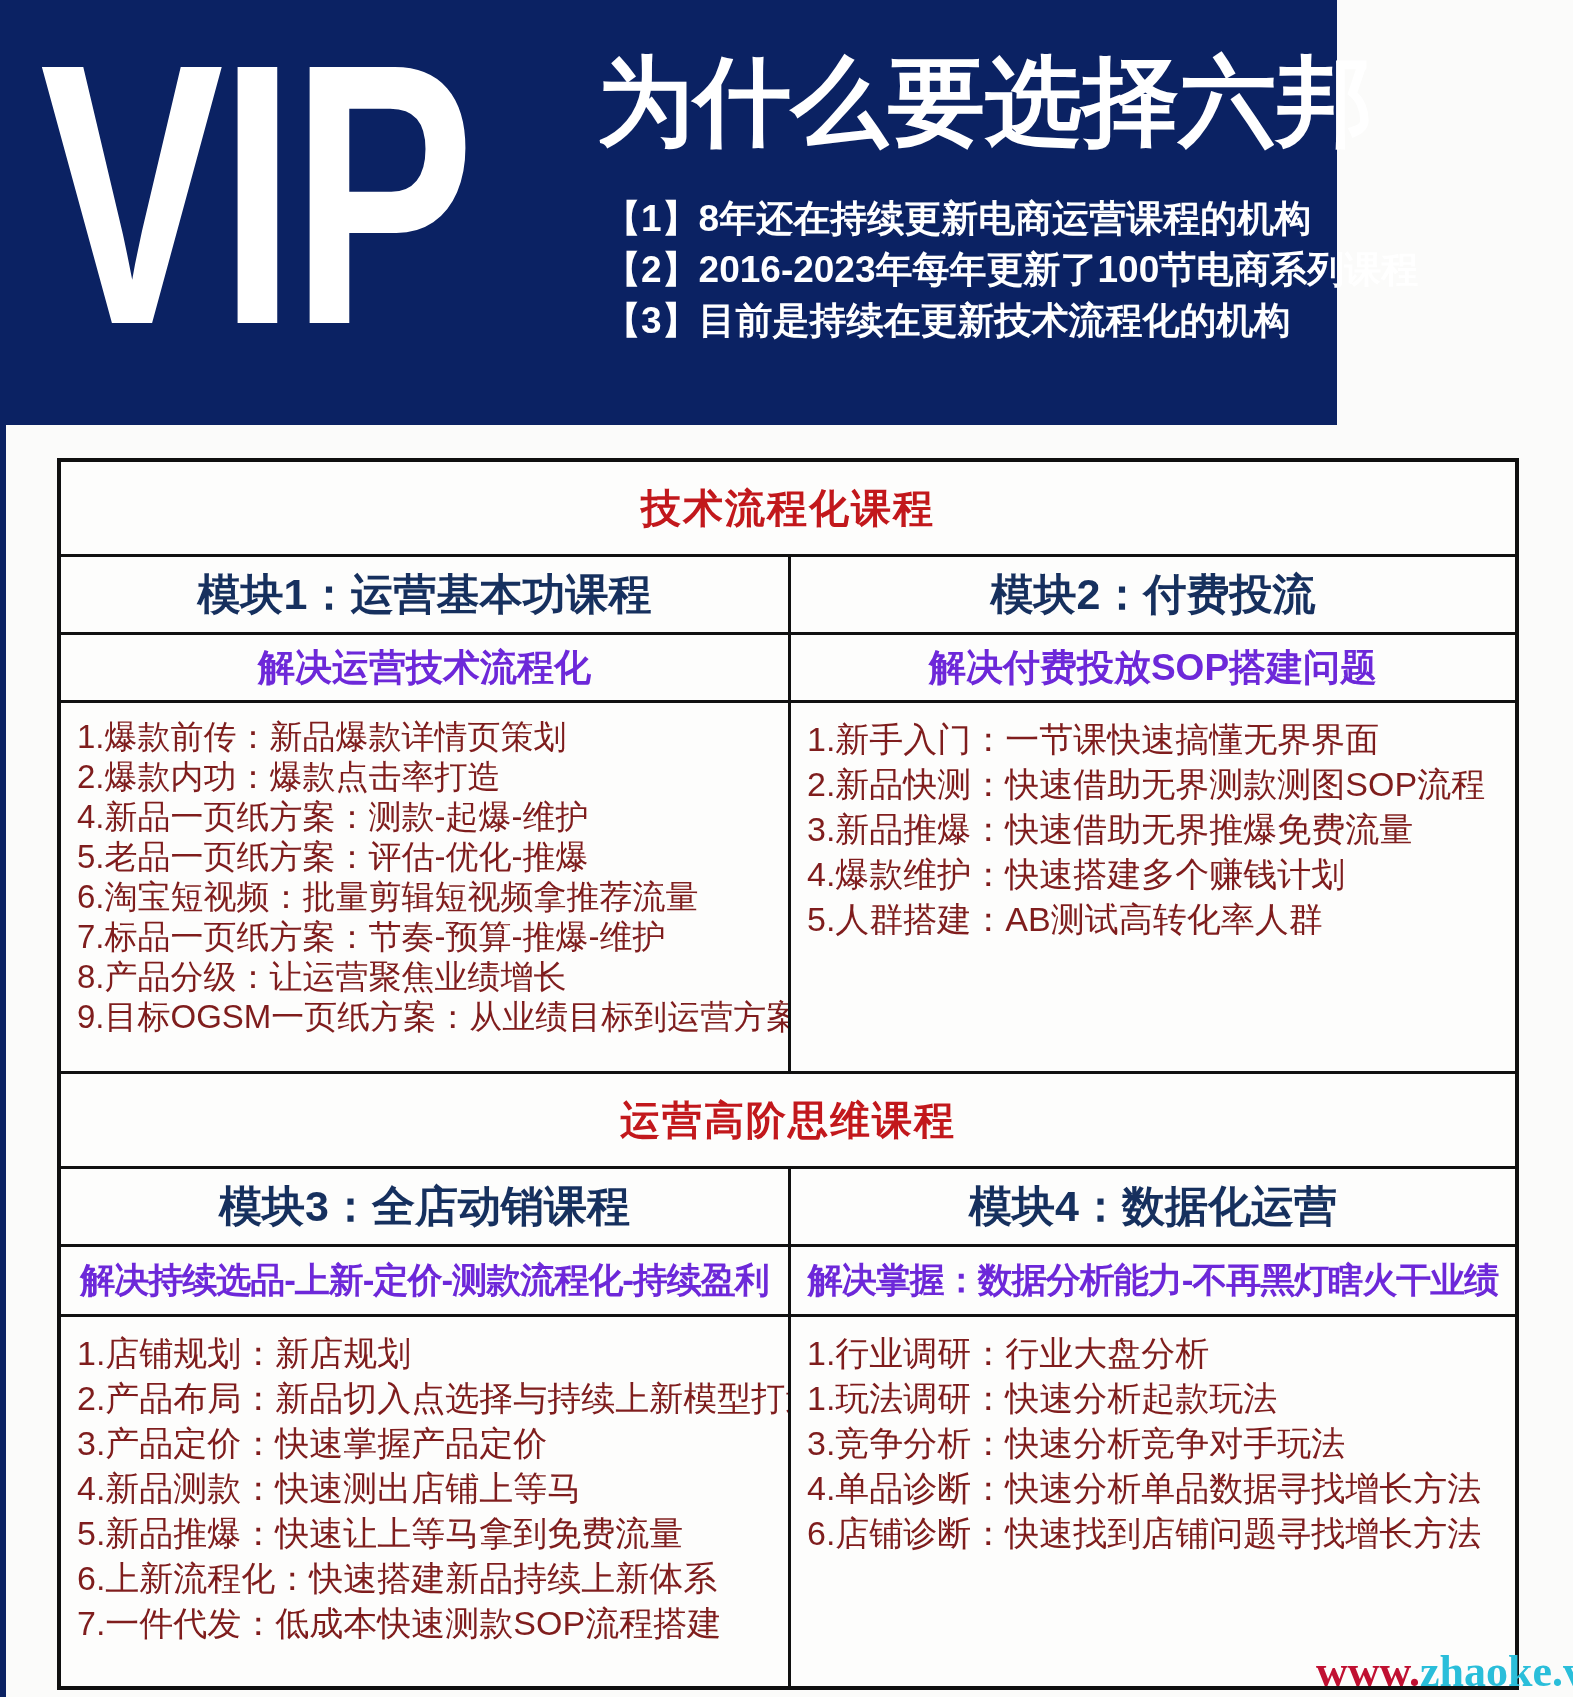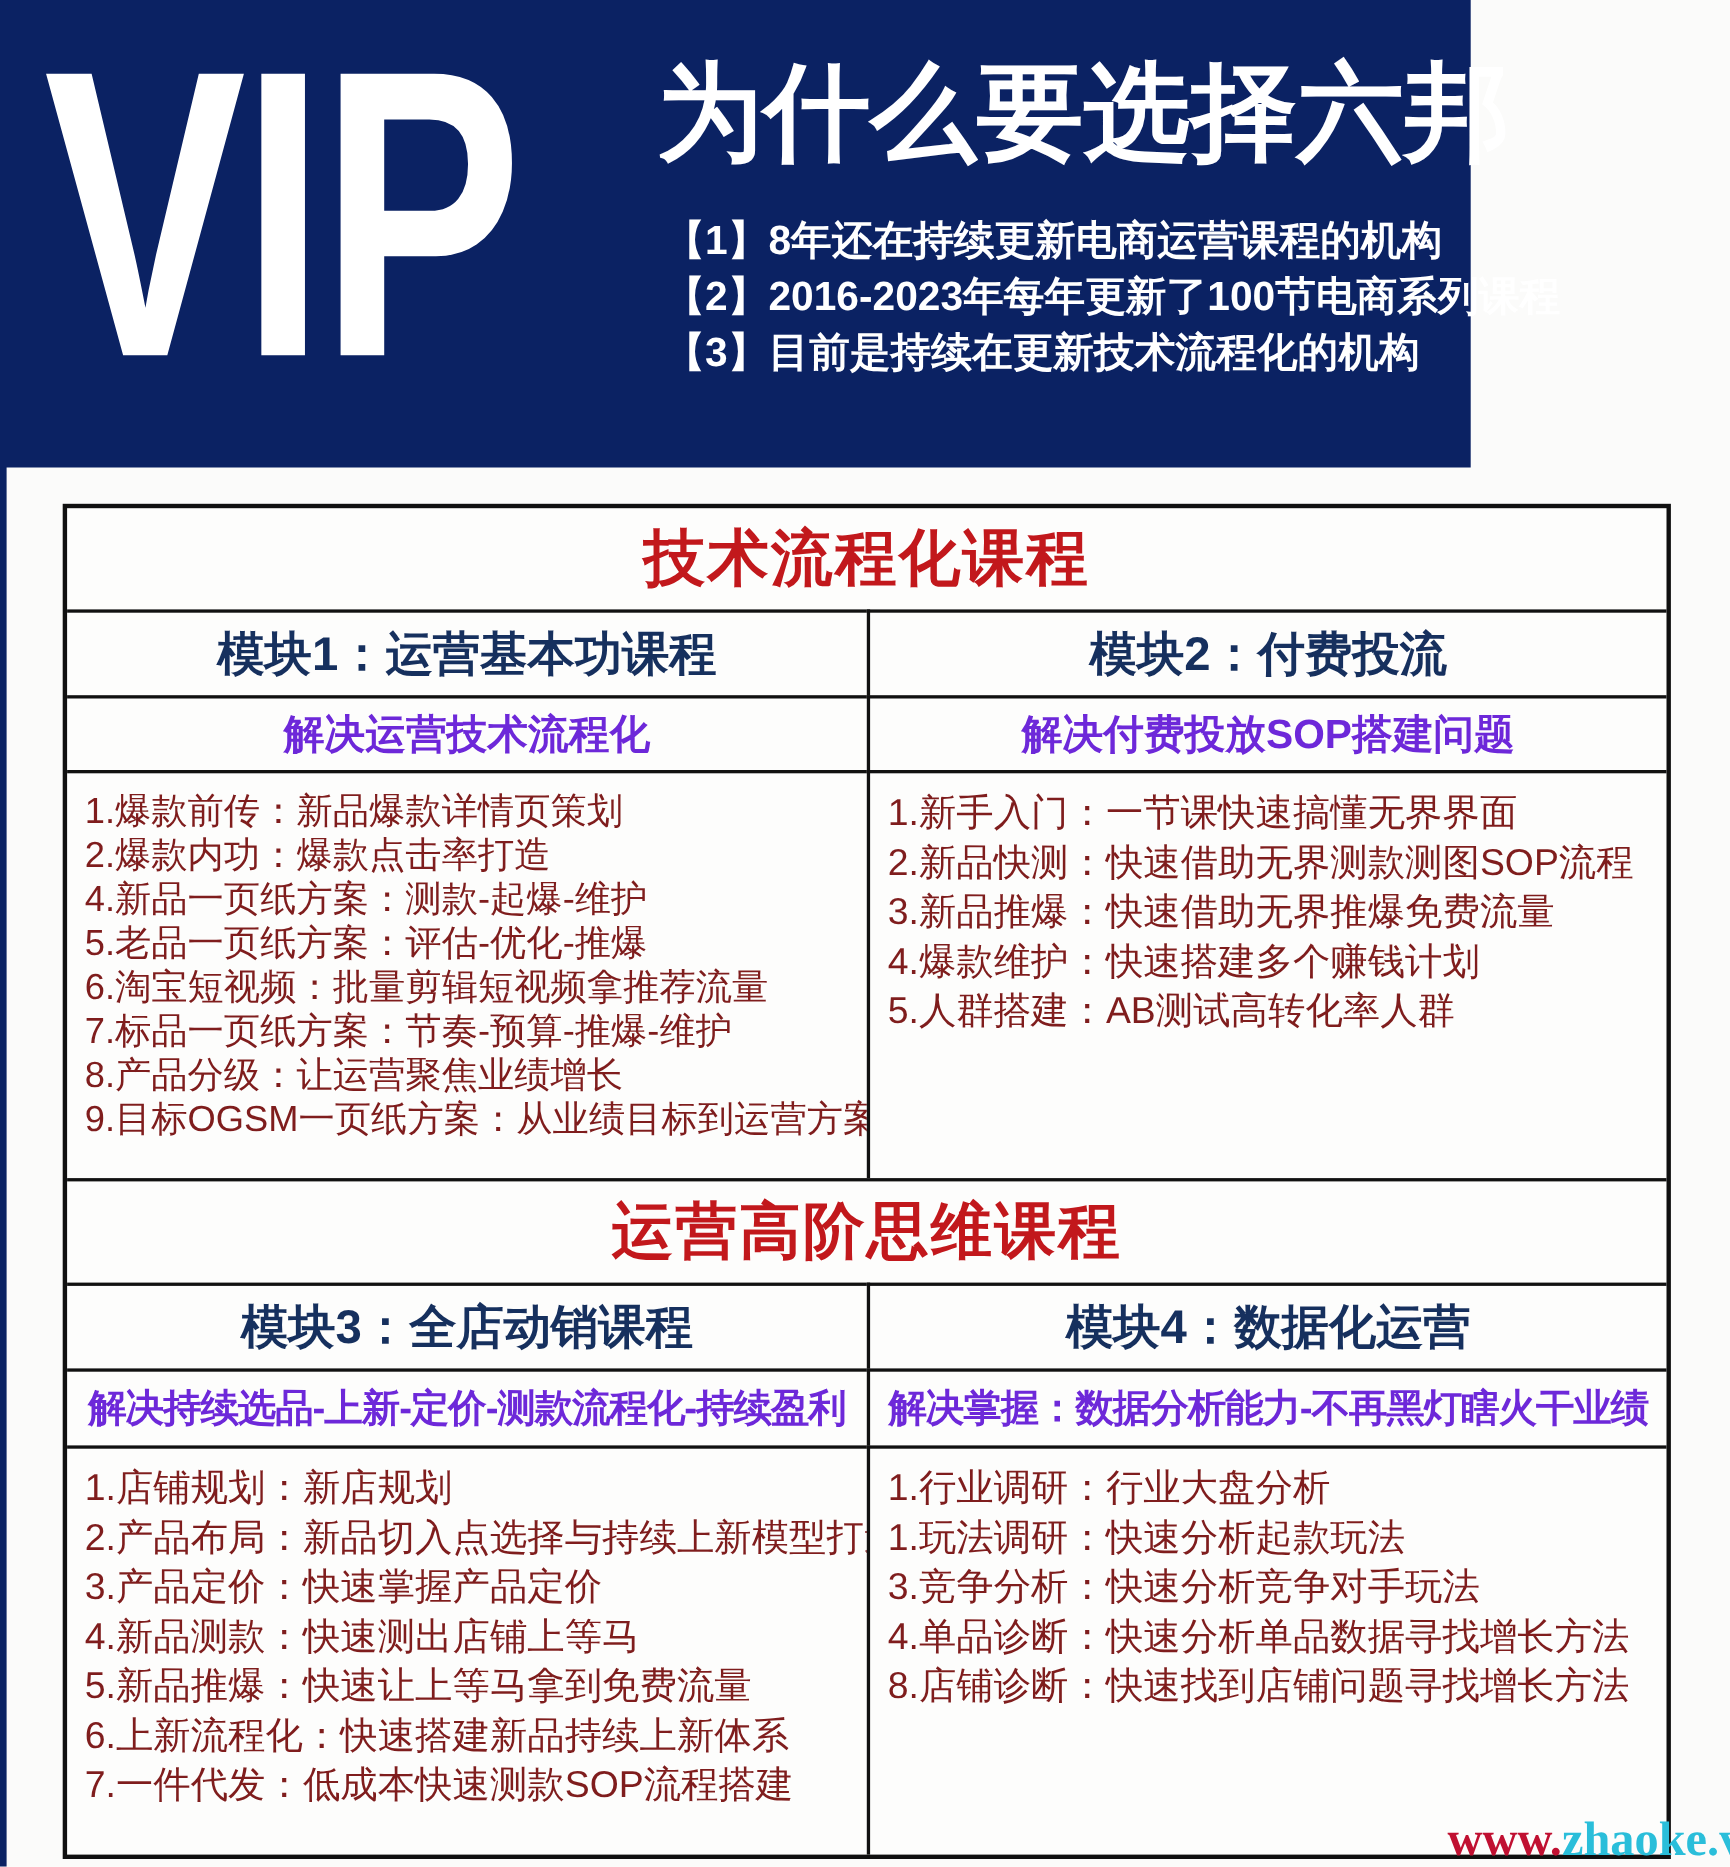--- a/index.html
+++ b/index.html
@@ -31,21 +31,21 @@
   .course-table{
     position:absolute;left:57px;top:458px;width:1462px;height:1232px;
     border:4px solid #101010;box-sizing:border-box;background:#fdfdfc;
     display:grid;grid-template-columns:1fr 1fr;
     grid-template-rows:92px 78px 68px 371px 95px 78px 70px 1fr;
   }
   .cell{box-sizing:border-box;display:flex;align-items:center;justify-content:center;overflow:hidden;}
   .span2{grid-column:1 / 3;}
   .bt{border-top:3px solid #111111;}
   .bl{border-left:3px solid #111111;}
-  .sec-title{font-size:56px;font-weight:bold;color:#c2181c;letter-spacing:2px;white-space:nowrap;}
+  .sec-title{font-size:40px;font-weight:bold;color:#c2181c;letter-spacing:2px;white-space:nowrap;}
   .mod-head{font-size:43px;font-weight:bold;color:#16305e;white-space:nowrap;}
   .mod-sub{font-size:37px;font-weight:bold;color:#6d28d9;white-space:nowrap;}
   .mod-sub.tight{font-size:35px;letter-spacing:-1px;}
   .list{
     display:block;align-items:flex-start;justify-content:flex-start;
     padding:14px 10px 0 16px;
   }
   .li{font-size:34px;line-height:45px;color:#7f1d1d;font-weight:500;white-space:nowrap;}
   .list.dense .li{font-size:33px;line-height:40px;}
   
@@ -115,20 +115,20 @@
     <div class="li">4.新品测款：快速测出店铺上等马</div>
     <div class="li">5.新品推爆：快速让上等马拿到免费流量</div>
     <div class="li">6.上新流程化：快速搭建新品持续上新体系</div>
     <div class="li">7.一件代发：低成本快速测款SOP流程搭建</div>
   </div>
   <div class="cell bt bl list">
     <div class="li">1.行业调研：行业大盘分析</div>
     <div class="li">1.玩法调研：快速分析起款玩法</div>
     <div class="li">3.竞争分析：快速分析竞争对手玩法</div>
     <div class="li">4.单品诊断：快速分析单品数据寻找增长方法</div>
-    <div class="li">8.店铺诊断：快速找到店铺问题寻找增长方法</div>
+    <div class="li">6.店铺诊断：快速找到店铺问题寻找增长方法</div>
   </div>
 
 </div>
 
 <div class="watermark">
   <span class="wm-www">www.</span><span class="wm-domain">zhaoke.vip</span>
 </div>
 
 </body></html>

